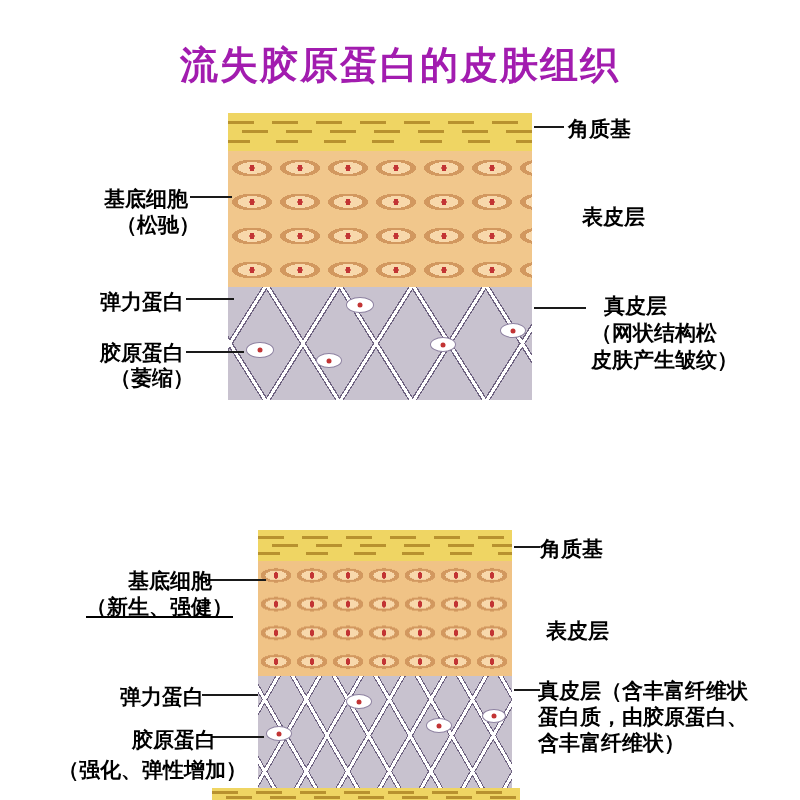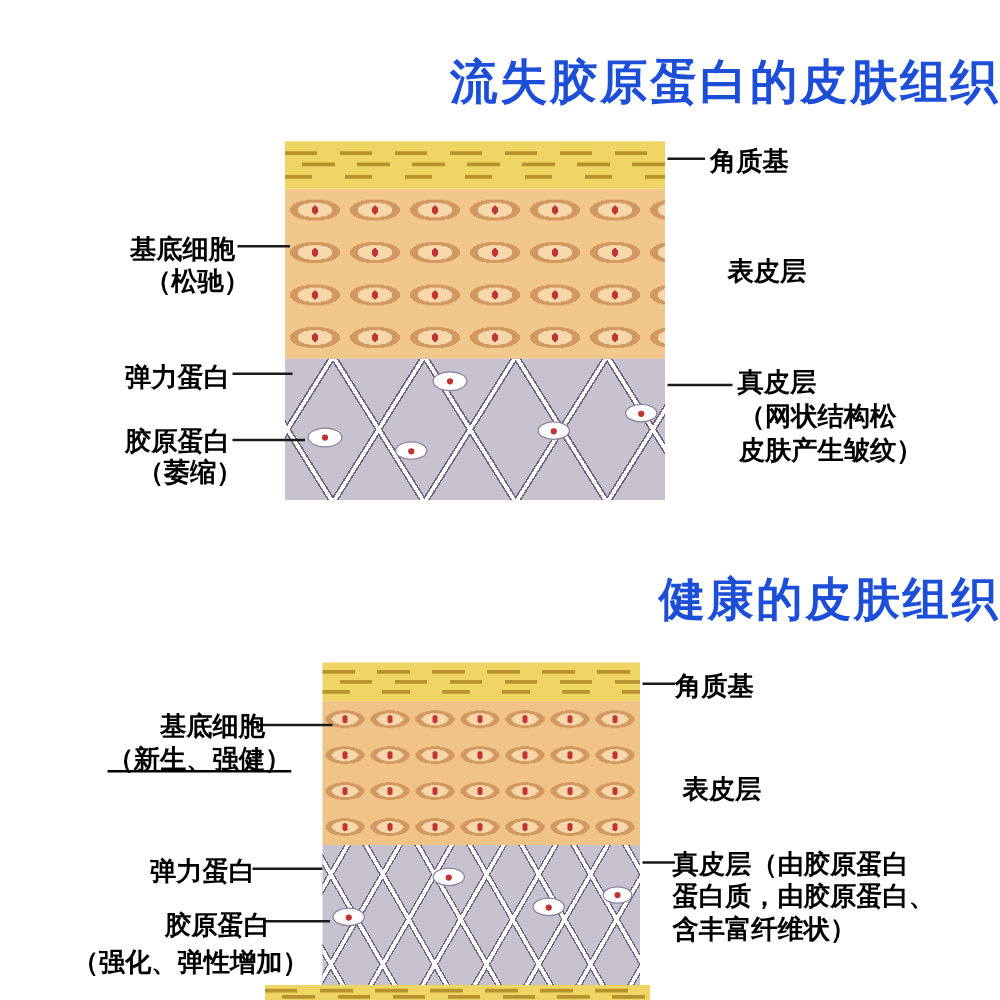--- a/index.html
+++ b/index.html
@@ -1,19 +1,19 @@
 <!DOCTYPE html>
 <html><head>
 <meta charset="utf-8">
 <style>
   html,body{margin:0;padding:0;}
   body{background:#ffffff;font-family:"DejaVu Sans","Liberation Sans",sans-serif;}
   .canvas{position:relative;width:800px;height:800px;background:#ffffff;overflow:hidden;}
 
-  .title{position:absolute;left:0;width:100%;text-align:right;font-weight:bold;color:#1d4ed8;}
+  .title{position:absolute;left:0;width:100%;text-align:center;font-weight:bold;color:#a21caf;}
   .t-top{top:40px;font-size:38px;letter-spacing:2px;}
   .t-bottom{top:455px;font-size:37px;letter-spacing:2px;}
 
   .diagram{position:absolute;}
   .layer{position:absolute;left:0;width:100%;}
 
   
   .keratin{
     background-color:#efd563;
     background-image:
@@ -94,25 +94,24 @@
   <div class="line" style="left:186px;top:351px;width:58px;"></div>
 
   <div class="label" style="left:104px;top:185px;">基底细胞</div>
   <div class="label" style="left:116px;top:211px;">（松驰）</div>
   <div class="label" style="left:100px;top:288px;">弹力蛋白</div>
   <div class="label" style="left:100px;top:339px;">胶原蛋白</div>
   <div class="label" style="left:110px;top:364px;">（萎缩）</div>
 
   <div class="label" style="left:568px;top:115px;">角质基</div>
   <div class="label" style="left:582px;top:203px;">表皮层</div>
-  <div class="label" style="left:590px;top:292px;">真皮层</div>
+  <div class="label" style="left:604px;top:292px;">真皮层</div>
   <div class="label" style="left:591px;top:346px;">皮肤产生皱纹）</div>
   <div class="label" style="left:591px;top:319px;">（网状结构松</div>
 
-  <div class="title t-bottom">健康的皮肤组织</div>
 
   <div class="diagram" style="left:258px;top:530px;width:254px;height:265px;">
     <div class="layer keratin k-bottom" style="top:0;height:31px;"></div>
     <div class="layer e-bottom" style="top:31px;height:115px;"></div>
     <div class="layer dermis dm-bottom" style="top:146px;height:119px;">
       <div class="wcell" style="left:88px;top:18px;width:24px;height:13px;"></div>
       <div class="wcell" style="left:168px;top:42px;width:24px;height:13px;"></div>
       <div class="wcell" style="left:8px;top:50px;width:24px;height:13px;"></div>
       <div class="wcell" style="left:224px;top:33px;width:22px;height:12px;"></div>
     </div>
@@ -125,19 +124,19 @@
   <div class="line" style="left:212px;top:736px;width:52px;"></div>
 
   <div class="label" style="left:128px;top:567px;">基底细胞</div>
   <div class="label" style="left:86px;top:593px;text-decoration:underline;">（新生、强健）</div>
   <div class="label" style="left:120px;top:683px;">弹力蛋白</div>
   <div class="label" style="left:132px;top:726px;">胶原蛋白</div>
   <div class="label" style="left:58px;top:756px;">（强化、弹性增加）</div>
 
   <div class="label" style="left:540px;top:535px;">角质基</div>
   <div class="label" style="left:546px;top:617px;">表皮层</div>
-  <div class="label" style="left:538px;top:677px;">真皮层（由胶原蛋白</div>
+  <div class="label" style="left:538px;top:677px;">真皮层（含丰富纤维状</div>
   <div class="label" style="left:538px;top:703px;">蛋白质，由胶原蛋白、</div>
   <div class="label" style="left:538px;top:729px;">含丰富纤维状）</div>
 
   <div class="layer keratin k-partial" style="left:212px;top:788px;width:308px;height:12px;"></div>
 
 </div>
 
 </body></html>

